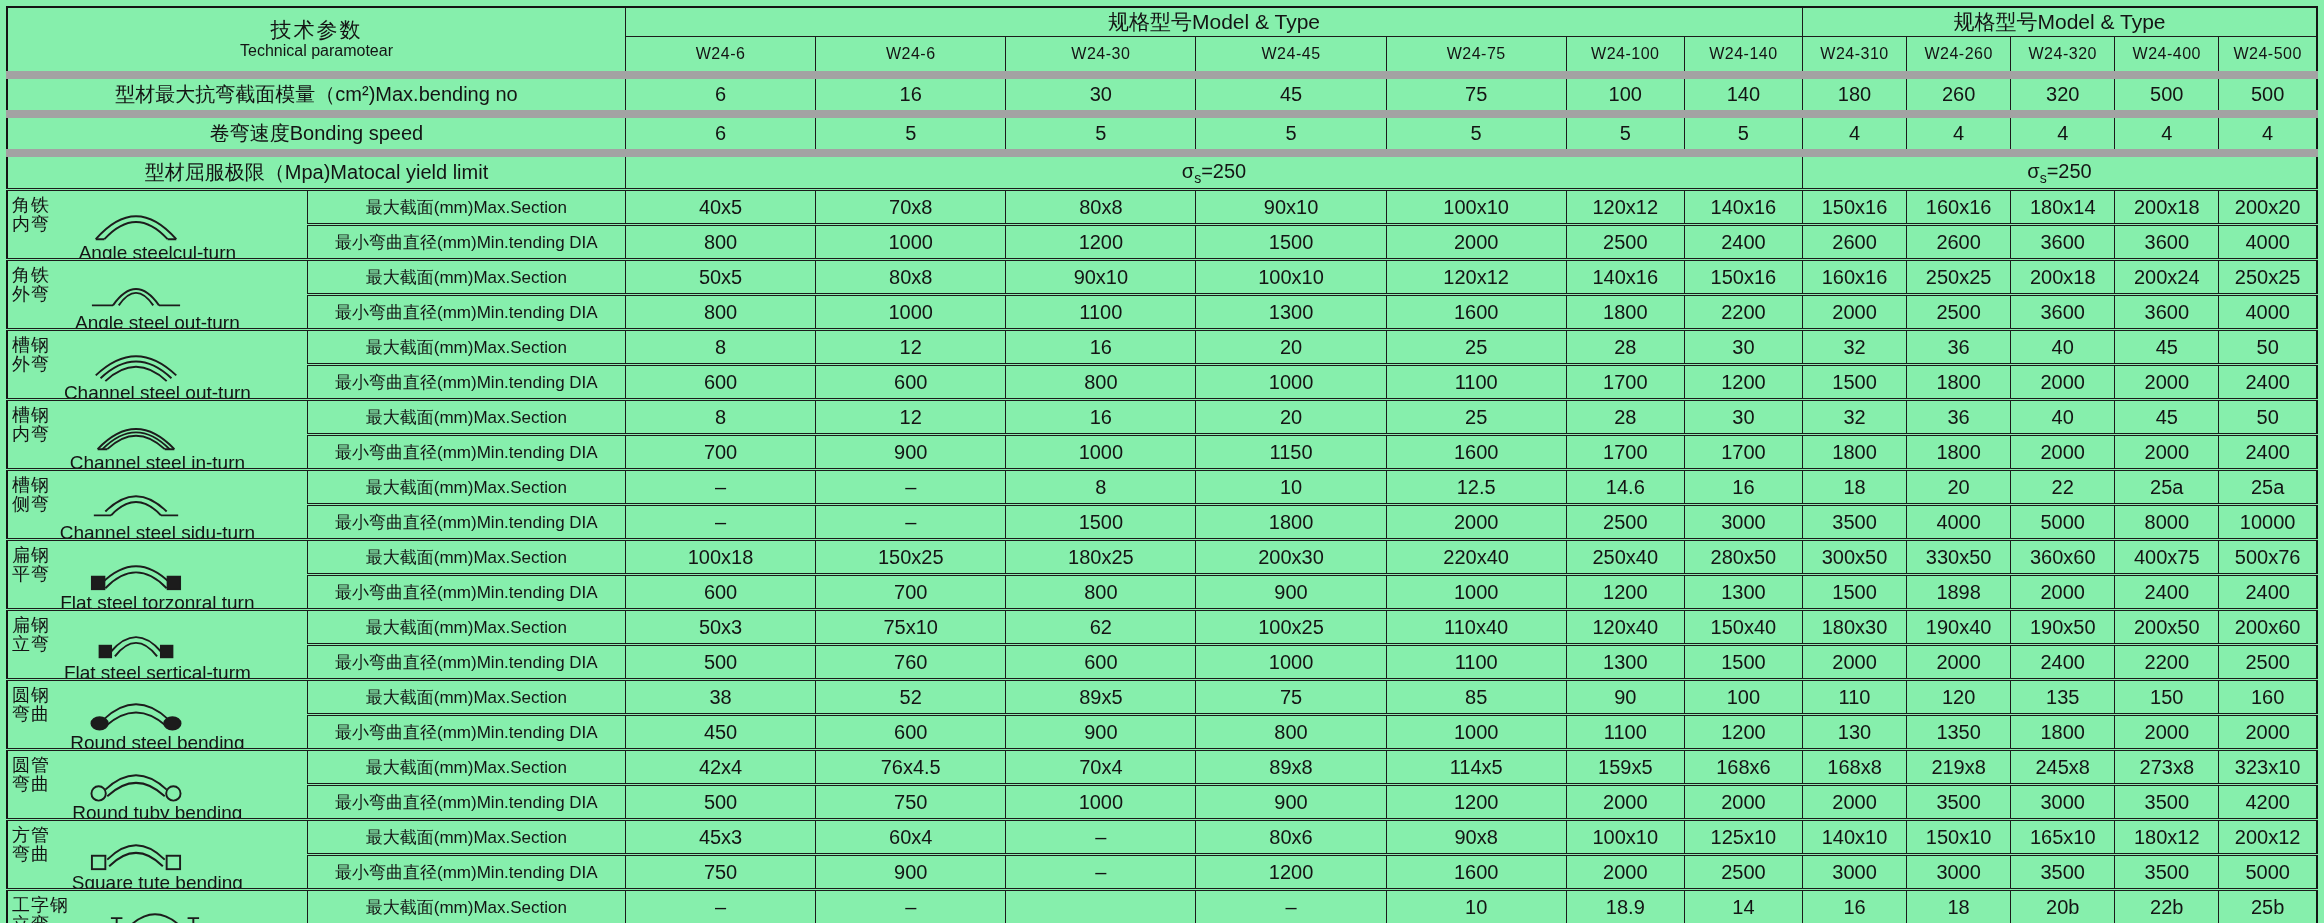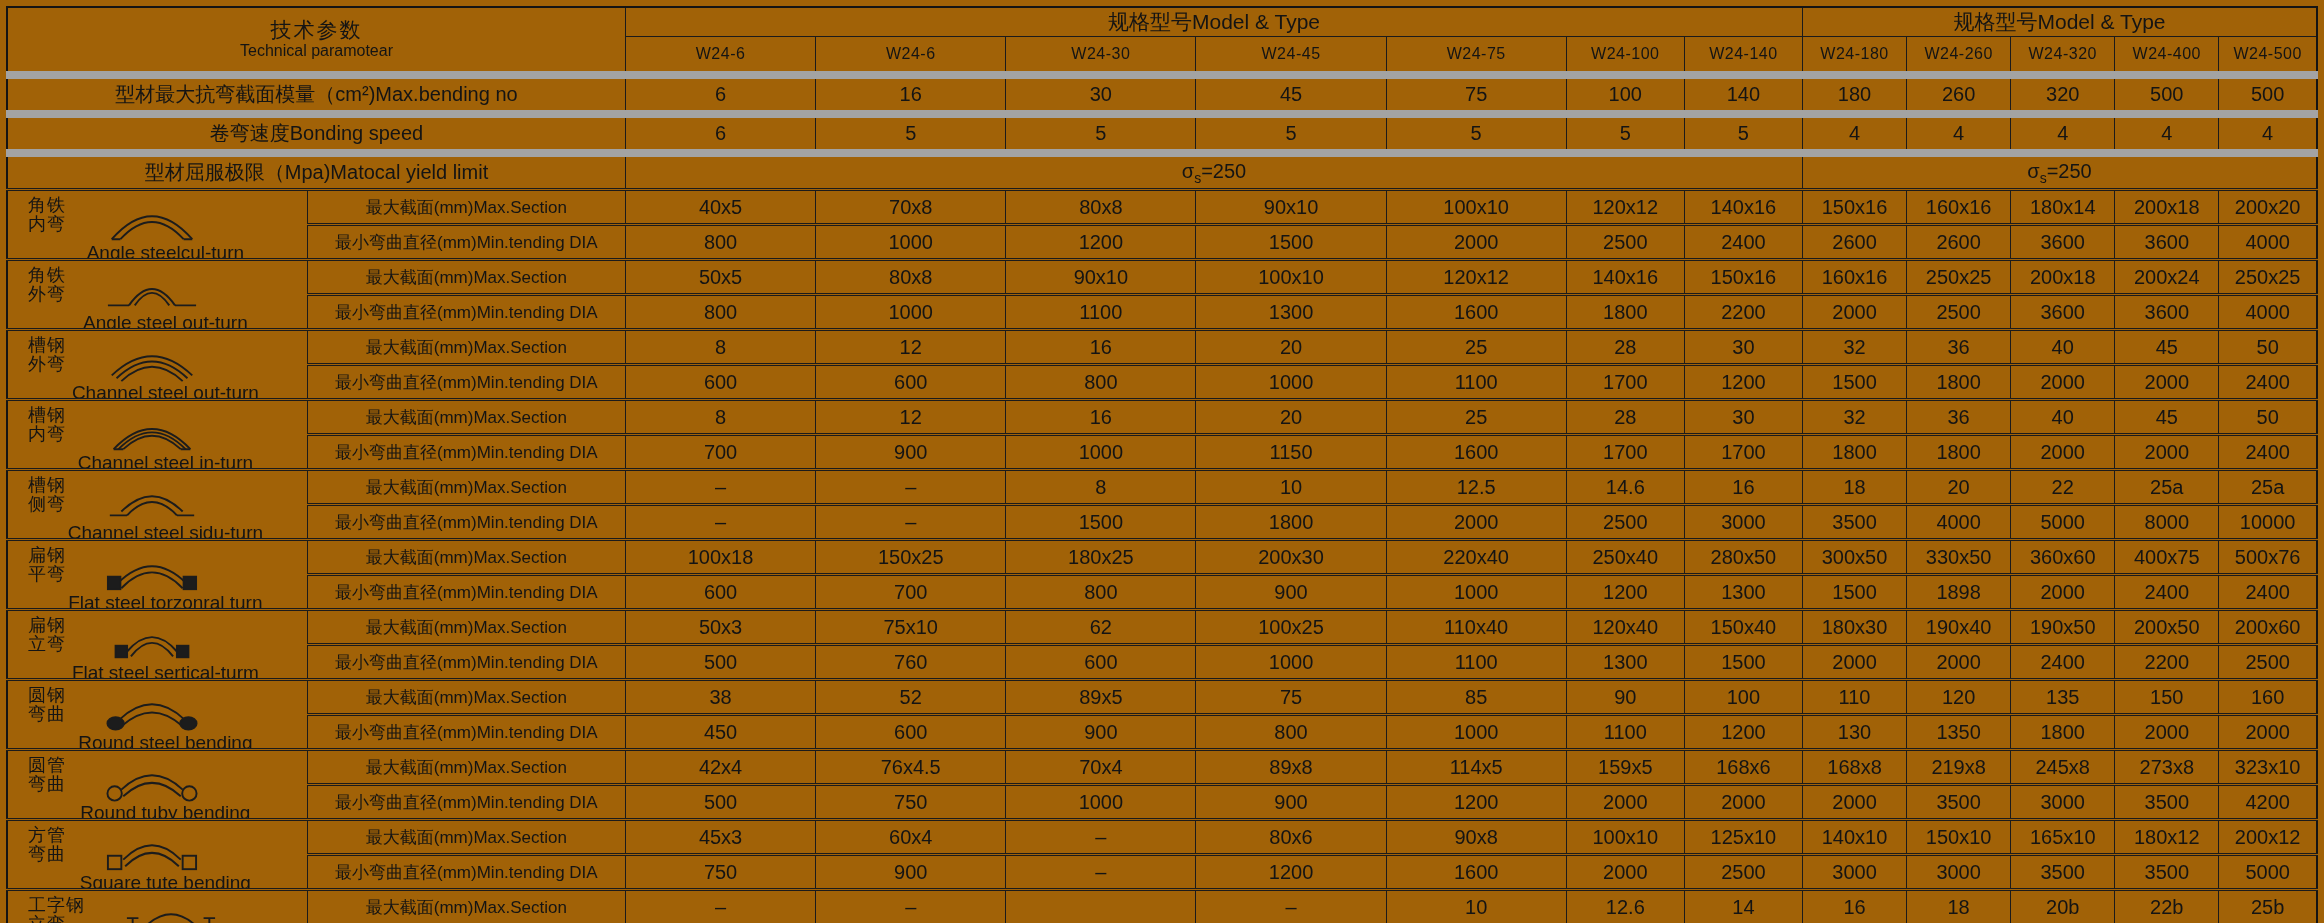--- a/index.html
+++ b/index.html
@@ -1,32 +1,32 @@
 <!DOCTYPE html>
 <html><head>
 <meta charset="utf-8">
 <style>
   html,body{margin:0;padding:0;background:#ffffff;}
   body{font-family:"Liberation Sans","DejaVu Sans",sans-serif;color:#141414;}
-  .page{width:2324px;height:923px;background:#a16207;overflow:hidden;position:relative;}
+  .page{width:2324px;height:923px;background:#86efac;overflow:hidden;position:relative;}
   table.spec-table{border-collapse:collapse;table-layout:fixed;width:2312px;margin:6px 0 0 6px;border:2px solid #141414;}
   th,td{border:1px solid #1b1b1b;text-align:center;vertical-align:middle;padding:0;overflow:hidden;white-space:nowrap;}
   thead th{font-weight:normal;}
   tr.hrow1 th{height:27px;font-size:21px;}
   tr.hrow2 th{height:34px;font-size:16px;letter-spacing:.5px;}
   .tech-cell{line-height:1.15;}
   .tech-cell .tzh{font-size:21px;letter-spacing:2px;}
   .tech-cell .ten{font-size:16px;}
   tr.spec td{height:31px;font-size:20px;}
   td.rlabel{font-size:19px;}
   td.val{font-size:20px;}
   tr.grow td{height:32px;border-top:3px double #1b1b1b;}
   tr.spec td{border-top:8px solid #a3a3a3;}
   td.plabel{font-size:17px;}
-  td.gcell{padding:2px 4px 2px 20px;margin-left:22px;}
+  td.gcell{padding:2px 4px 2px 4px;margin-left:22px;}
   .gwrap{display:flex;flex-direction:column;justify-content:space-between;height:58px;}
   .gtoprow{display:flex;flex-direction:row;align-items:flex-start;}
   .gzh{display:flex;flex-direction:column;align-items:flex-start;font-size:18px;line-height:1.08;letter-spacing:1px;}
   .gicon{margin-left:38px;margin-top:1px;flex:0 0 auto;}
   .gen{font-size:19px;text-align:center;line-height:1;}
   .sigcell{font-size:21px;}
   .sigcell sub{font-size:14px;}
   svg.icon-svg{display:block;}
 </style>
 </head>
@@ -60,21 +60,21 @@
           <th class="mtype" colspan="5">规格型号Model &amp; Type</th>
         </tr>
         <tr class="hrow2">
           <th class="model">W24-6</th>
           <th class="model">W24-6</th>
           <th class="model">W24-30</th>
           <th class="model">W24-45</th>
           <th class="model">W24-75</th>
           <th class="model">W24-100</th>
           <th class="model">W24-140</th>
-          <th class="model">W24-180</th>
+          <th class="model">W24-310</th>
           <th class="model">W24-260</th>
           <th class="model">W24-320</th>
           <th class="model">W24-400</th>
           <th class="model">W24-500</th>
         </tr>
       </thead>
     <tbody id="tbody">
         <tr class="spec">
           <td class="rlabel" colspan="2">型材最大抗弯截面模量（cm²)Max.bending no</td>
           <td class="val">6</td>
@@ -614,21 +614,21 @@
                 </span>
               </div>
             </div>
           </td>
           <td class="rlabel plabel">最大截面(mm)Max.Section</td>
           <td class="val">–</td>
           <td class="val">–</td>
           <td class="val"></td>
           <td class="val">–</td>
           <td class="val">10</td>
-          <td class="val">12.6</td>
+          <td class="val">18.9</td>
           <td class="val">14</td>
           <td class="val">16</td>
           <td class="val">18</td>
           <td class="val">20b</td>
           <td class="val">22b</td>
           <td class="val">25b</td>
         </tr>
         <tr class="grow">
           <td class="rlabel plabel">最小弯曲直径(mm)Min.tending DIA</td>
           <td class="val">–</td>

